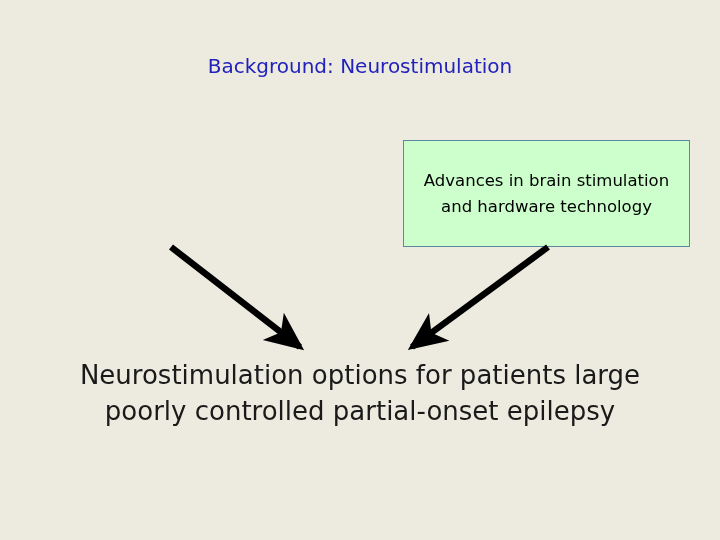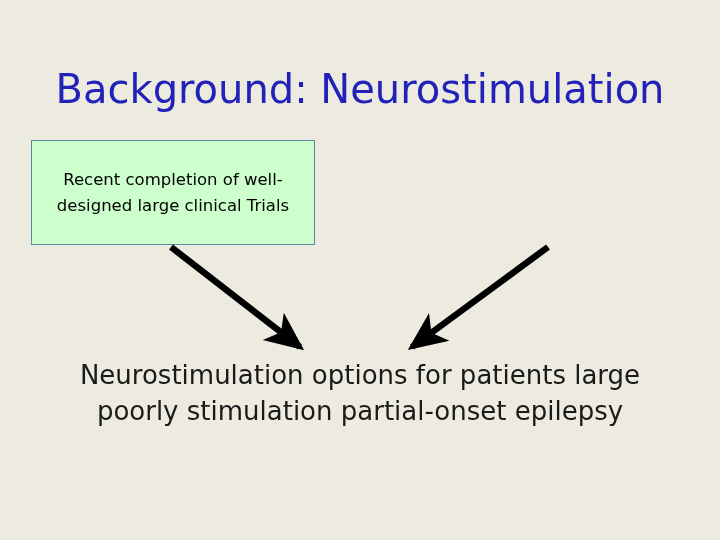--- a/index.html
+++ b/index.html
@@ -19,26 +19,25 @@
     height: 540px;
     background: #edebe0;
   }
   #slide-title {
     position: absolute;
     left: 0;
     top: 47px;
     width: 720px;
     text-align: center;
     color: #2222bb;
-    font-size: 40px;
+    font-size: 20px;
     font-weight: normal;
     letter-spacing: 0px;
     line-height: 38px;
     white-space: nowrap;
-    margin-top: 23px;
   }
   .concept-box {
     position: absolute;
     background: #ccffcc;
     border: 1.5px solid #5b8aa0;
     box-sizing: border-box;
     display: flex;
     align-items: center;
     justify-content: center;
     text-align: center;
@@ -85,36 +84,36 @@
     white-space: nowrap;
   }
 </style>
 </head>
 <body>
 
 <div id="slide">
 
   <div id="slide-title">Background: Neurostimulation</div>
 
-  <div class="concept-box" id="box-left">
-    <span class="box-text">Recent completion of well-designed large clinical Trials</span>
+
+  <div class="concept-box" id="box-right">
+    <span class="box-text">Advances in brain stimulation and hardware technology</span>
   </div>
-
 
   <svg id="arrow-layer" viewBox="0 0 720 540" width="720" height="540">
     <defs>
       <marker id="head-a" markerWidth="7" markerHeight="7" refX="5.2" refY="3" orient="auto" markerUnits="strokeWidth">
         <path d="M0,0.35 L6,3 L0,5.65 L1.5,3 Z" fill="#000000"></path>
       </marker>
       <marker id="head-b" markerWidth="7" markerHeight="7" refX="5.2" refY="3" orient="auto" markerUnits="strokeWidth">
         <path d="M0,0.35 L6,3 L0,5.65 L1.5,3 Z" fill="#000000"></path>
       </marker>
     </defs>
     <line x1="171" y1="247" x2="300" y2="347" stroke="#000000" stroke-width="6.5" marker-end="url(#head-a)"></line>
     <line x1="548" y1="247" x2="412" y2="347" stroke="#000000" stroke-width="6.5" marker-end="url(#head-b)"></line>
   </svg>
 
   <div id="conclusion">
     <span class="line">Neurostimulation options for patients large</span>
-    <span class="line">poorly stimulation partial-onset epilepsy</span>
+    <span class="line">poorly controlled partial-onset epilepsy</span>
   </div>
 
 </div>
 
 </body></html>

